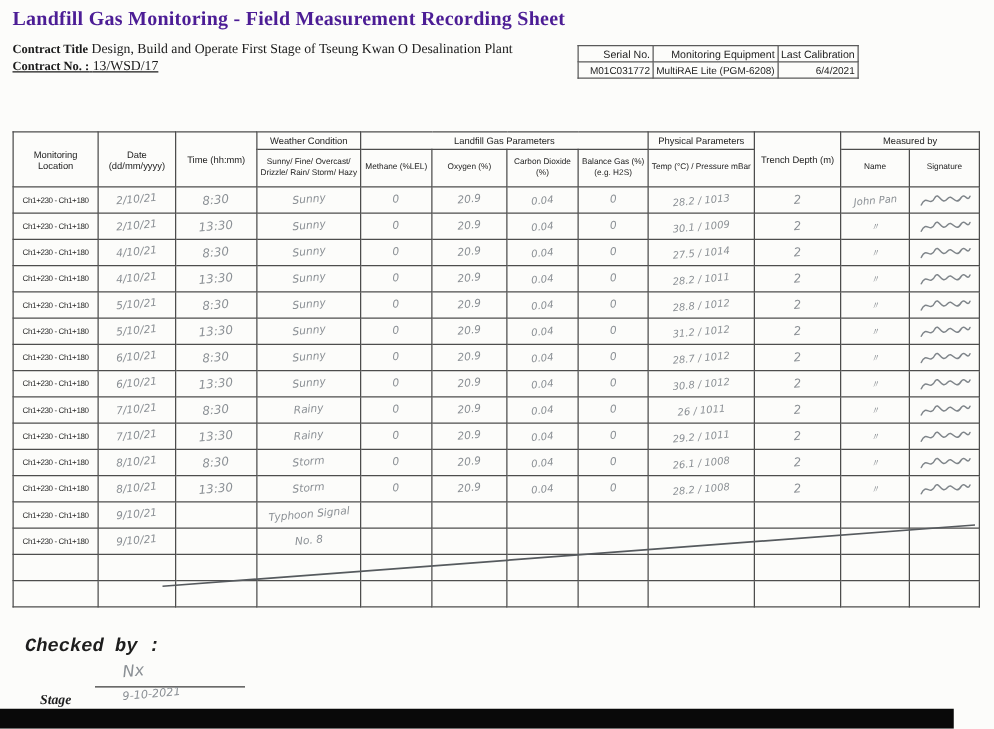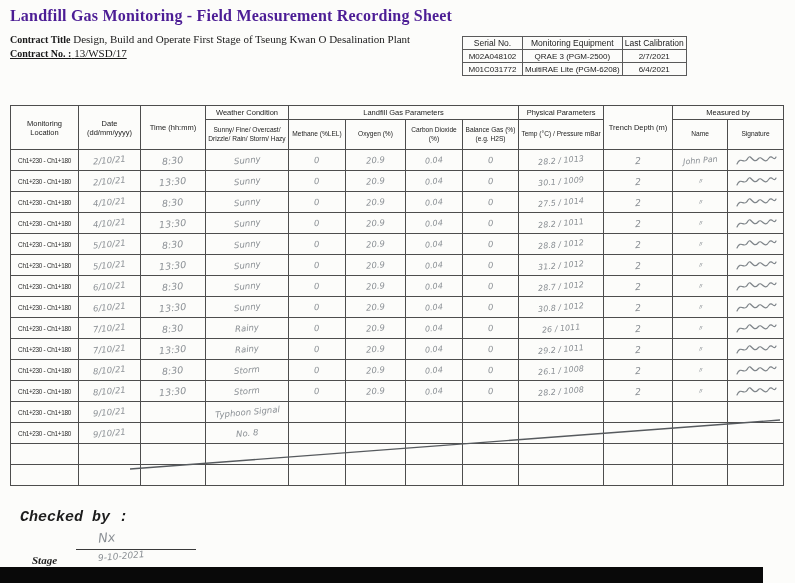--- a/index.html
+++ b/index.html
@@ -17,21 +17,21 @@
   .contract-a { top:33px; }
   .contract-b { top:47px;text-decoration:underline; }
   .contract-line .lbl { font-weight:bold; font-size:10px; }
 
   
   table.equip {
     position:absolute; left:462px; top:36px; border-collapse:collapse;
     font-size:8px; color:#222; table-layout:fixed;
   }
   .equip th, .equip td {
-    border:1px solid #5a5a5a; text-align:center; vertical-align:middle;
+    border:1px solid #5a5a5a; text-align:right; vertical-align:middle;
     padding:1px 2px; height:13px; font-weight:normal; overflow:hidden; white-space:nowrap;
   }
   .equip th { font-size:8.5px; }
 
   
   .main-wrap { position:absolute; left:10px; top:105px; width:773px; height:402px; }
   table.main {
     border-collapse:collapse; table-layout:fixed; width:773px;
     font-size:7px; color:#222; border:1.5px solid #3b3b3b;
   }
@@ -91,25 +91,20 @@
       <col style="width:62px">
     </colgroup>
   <thead>
     <tr>
       <th>Serial No.</th>
       <th>Monitoring Equipment</th>
       <th>Last Calibration</th>
     </tr>
   </thead>
   <tbody>
-      <tr>
-        <td>M02A048102</td>
-        <td>QRAE 3 (PGM-2500)</td>
-        <td>2/7/2021</td>
-      </tr>
       <tr>
         <td>M01C031772</td>
         <td>MultiRAE Lite (PGM-6208)</td>
         <td>6/4/2021</td>
       </tr>
     </tbody>
 </table>
 
 <div class="main-wrap">
   <table class="main">

